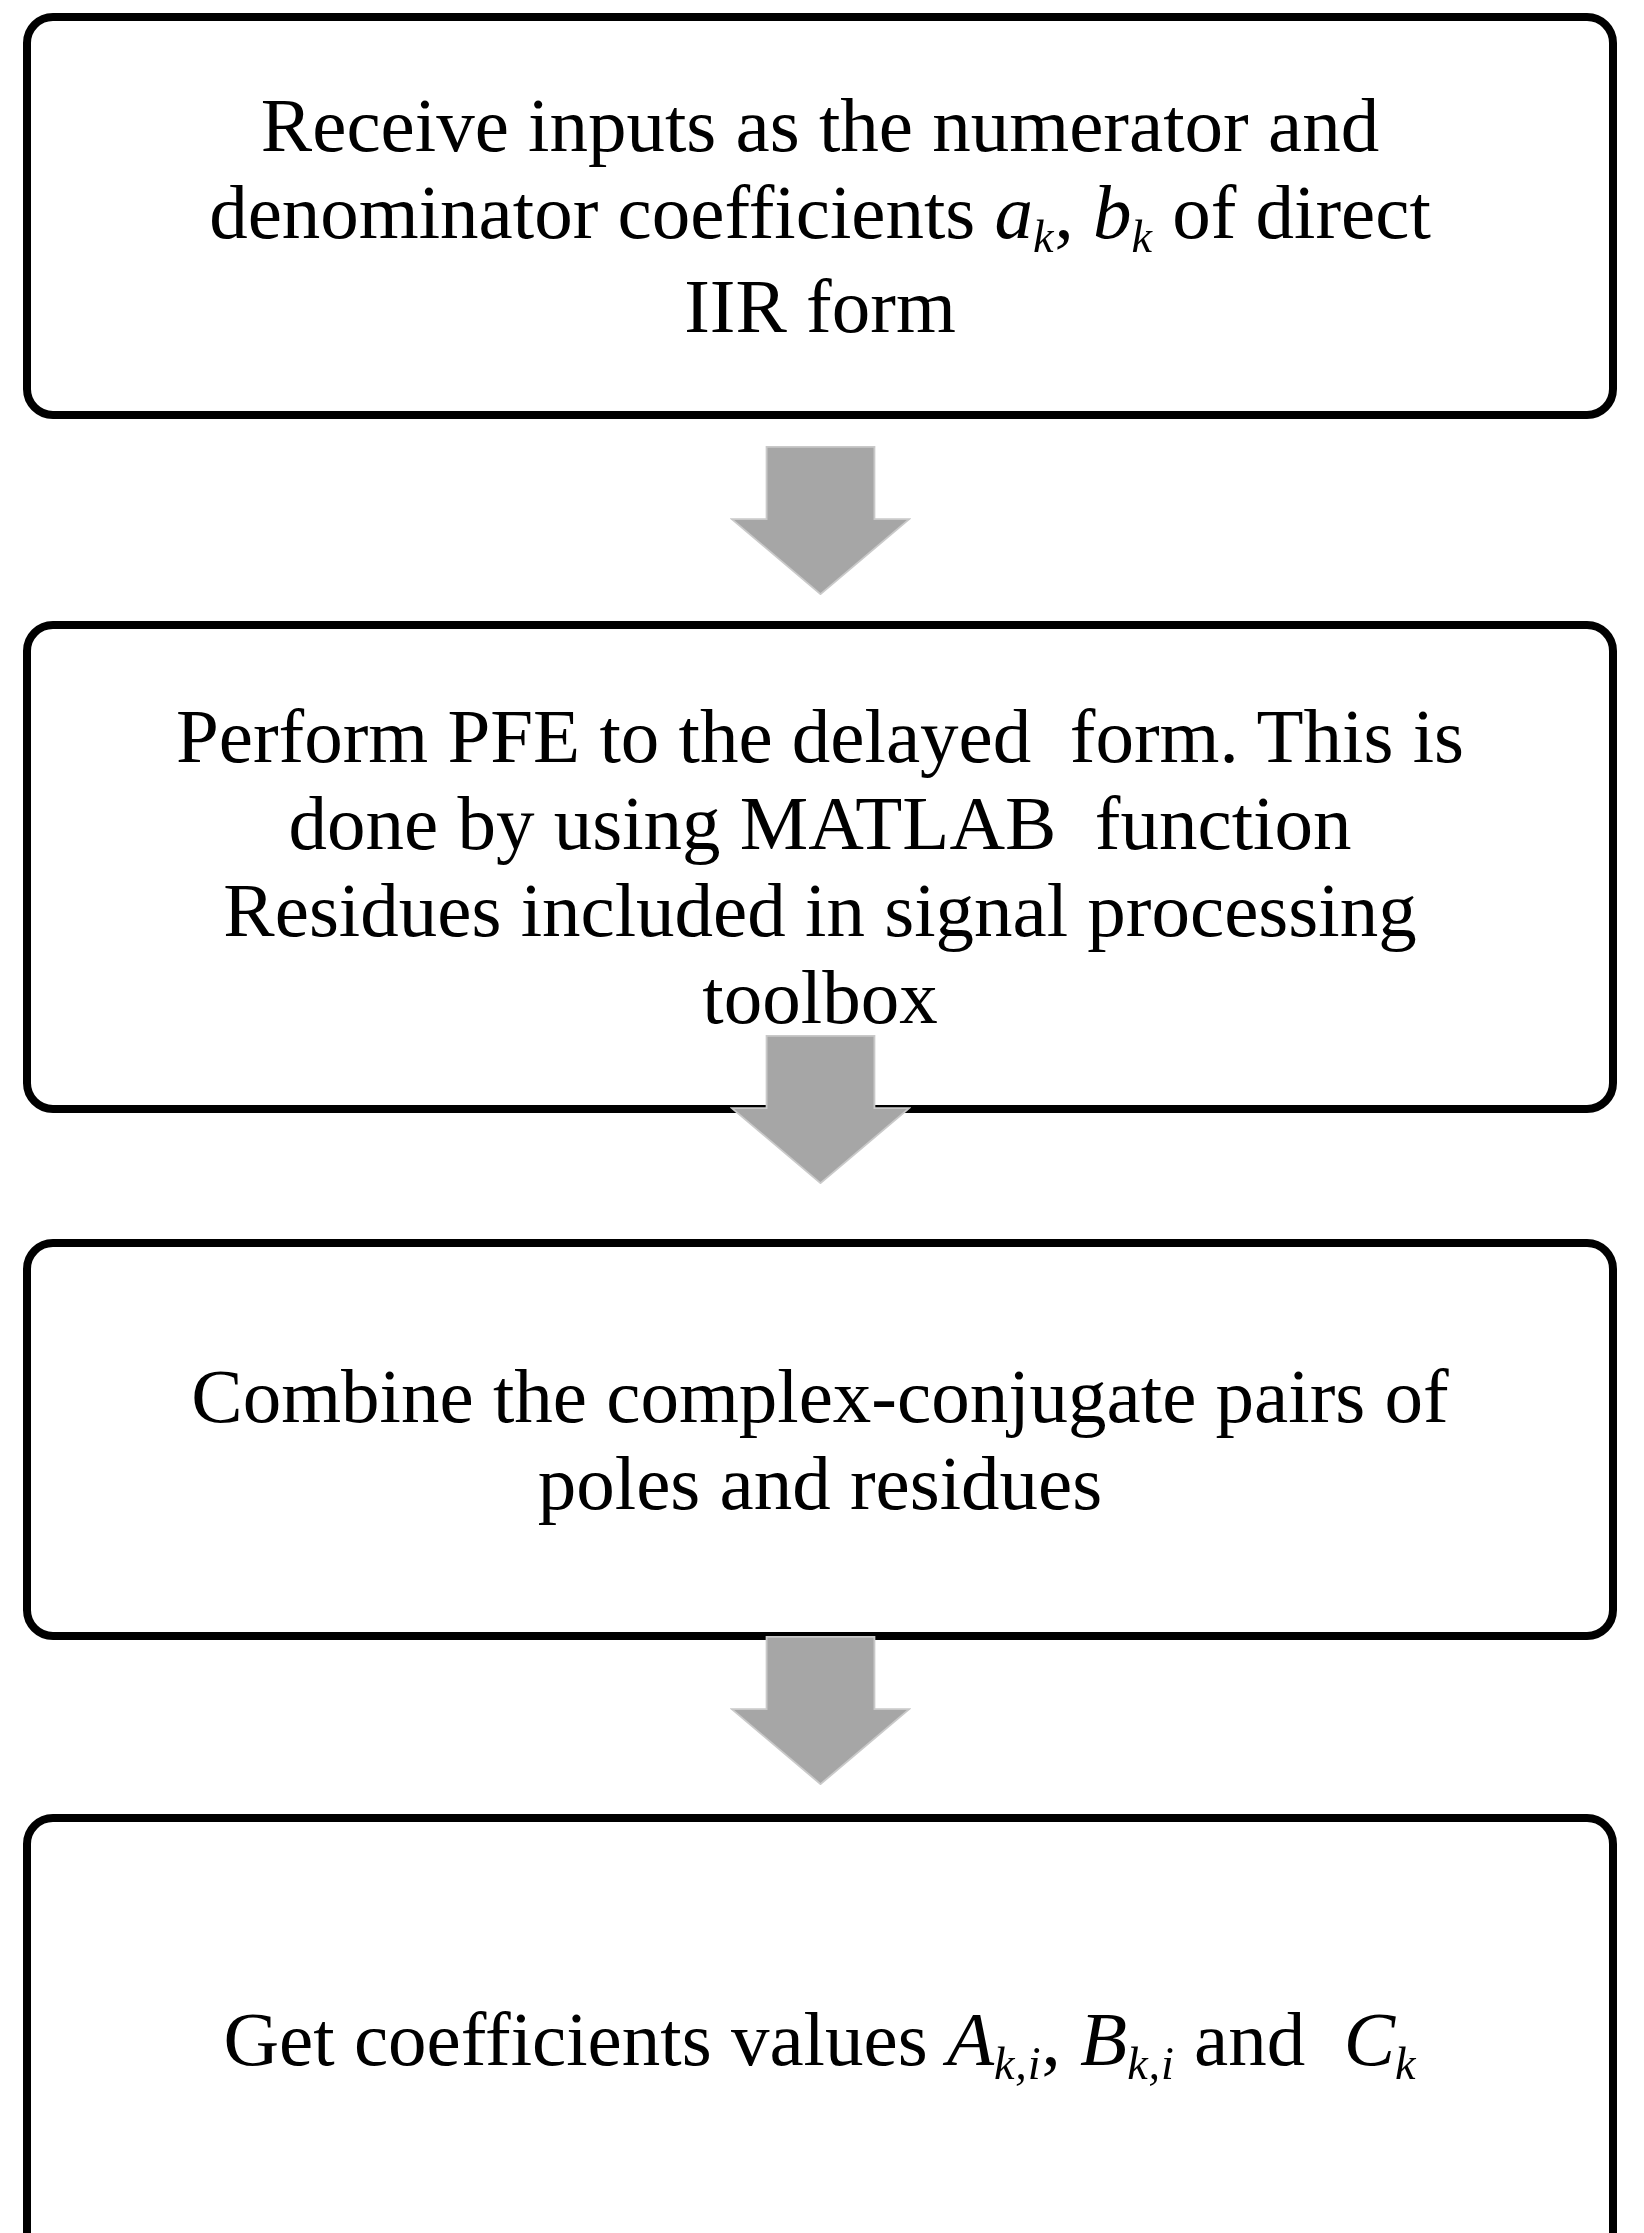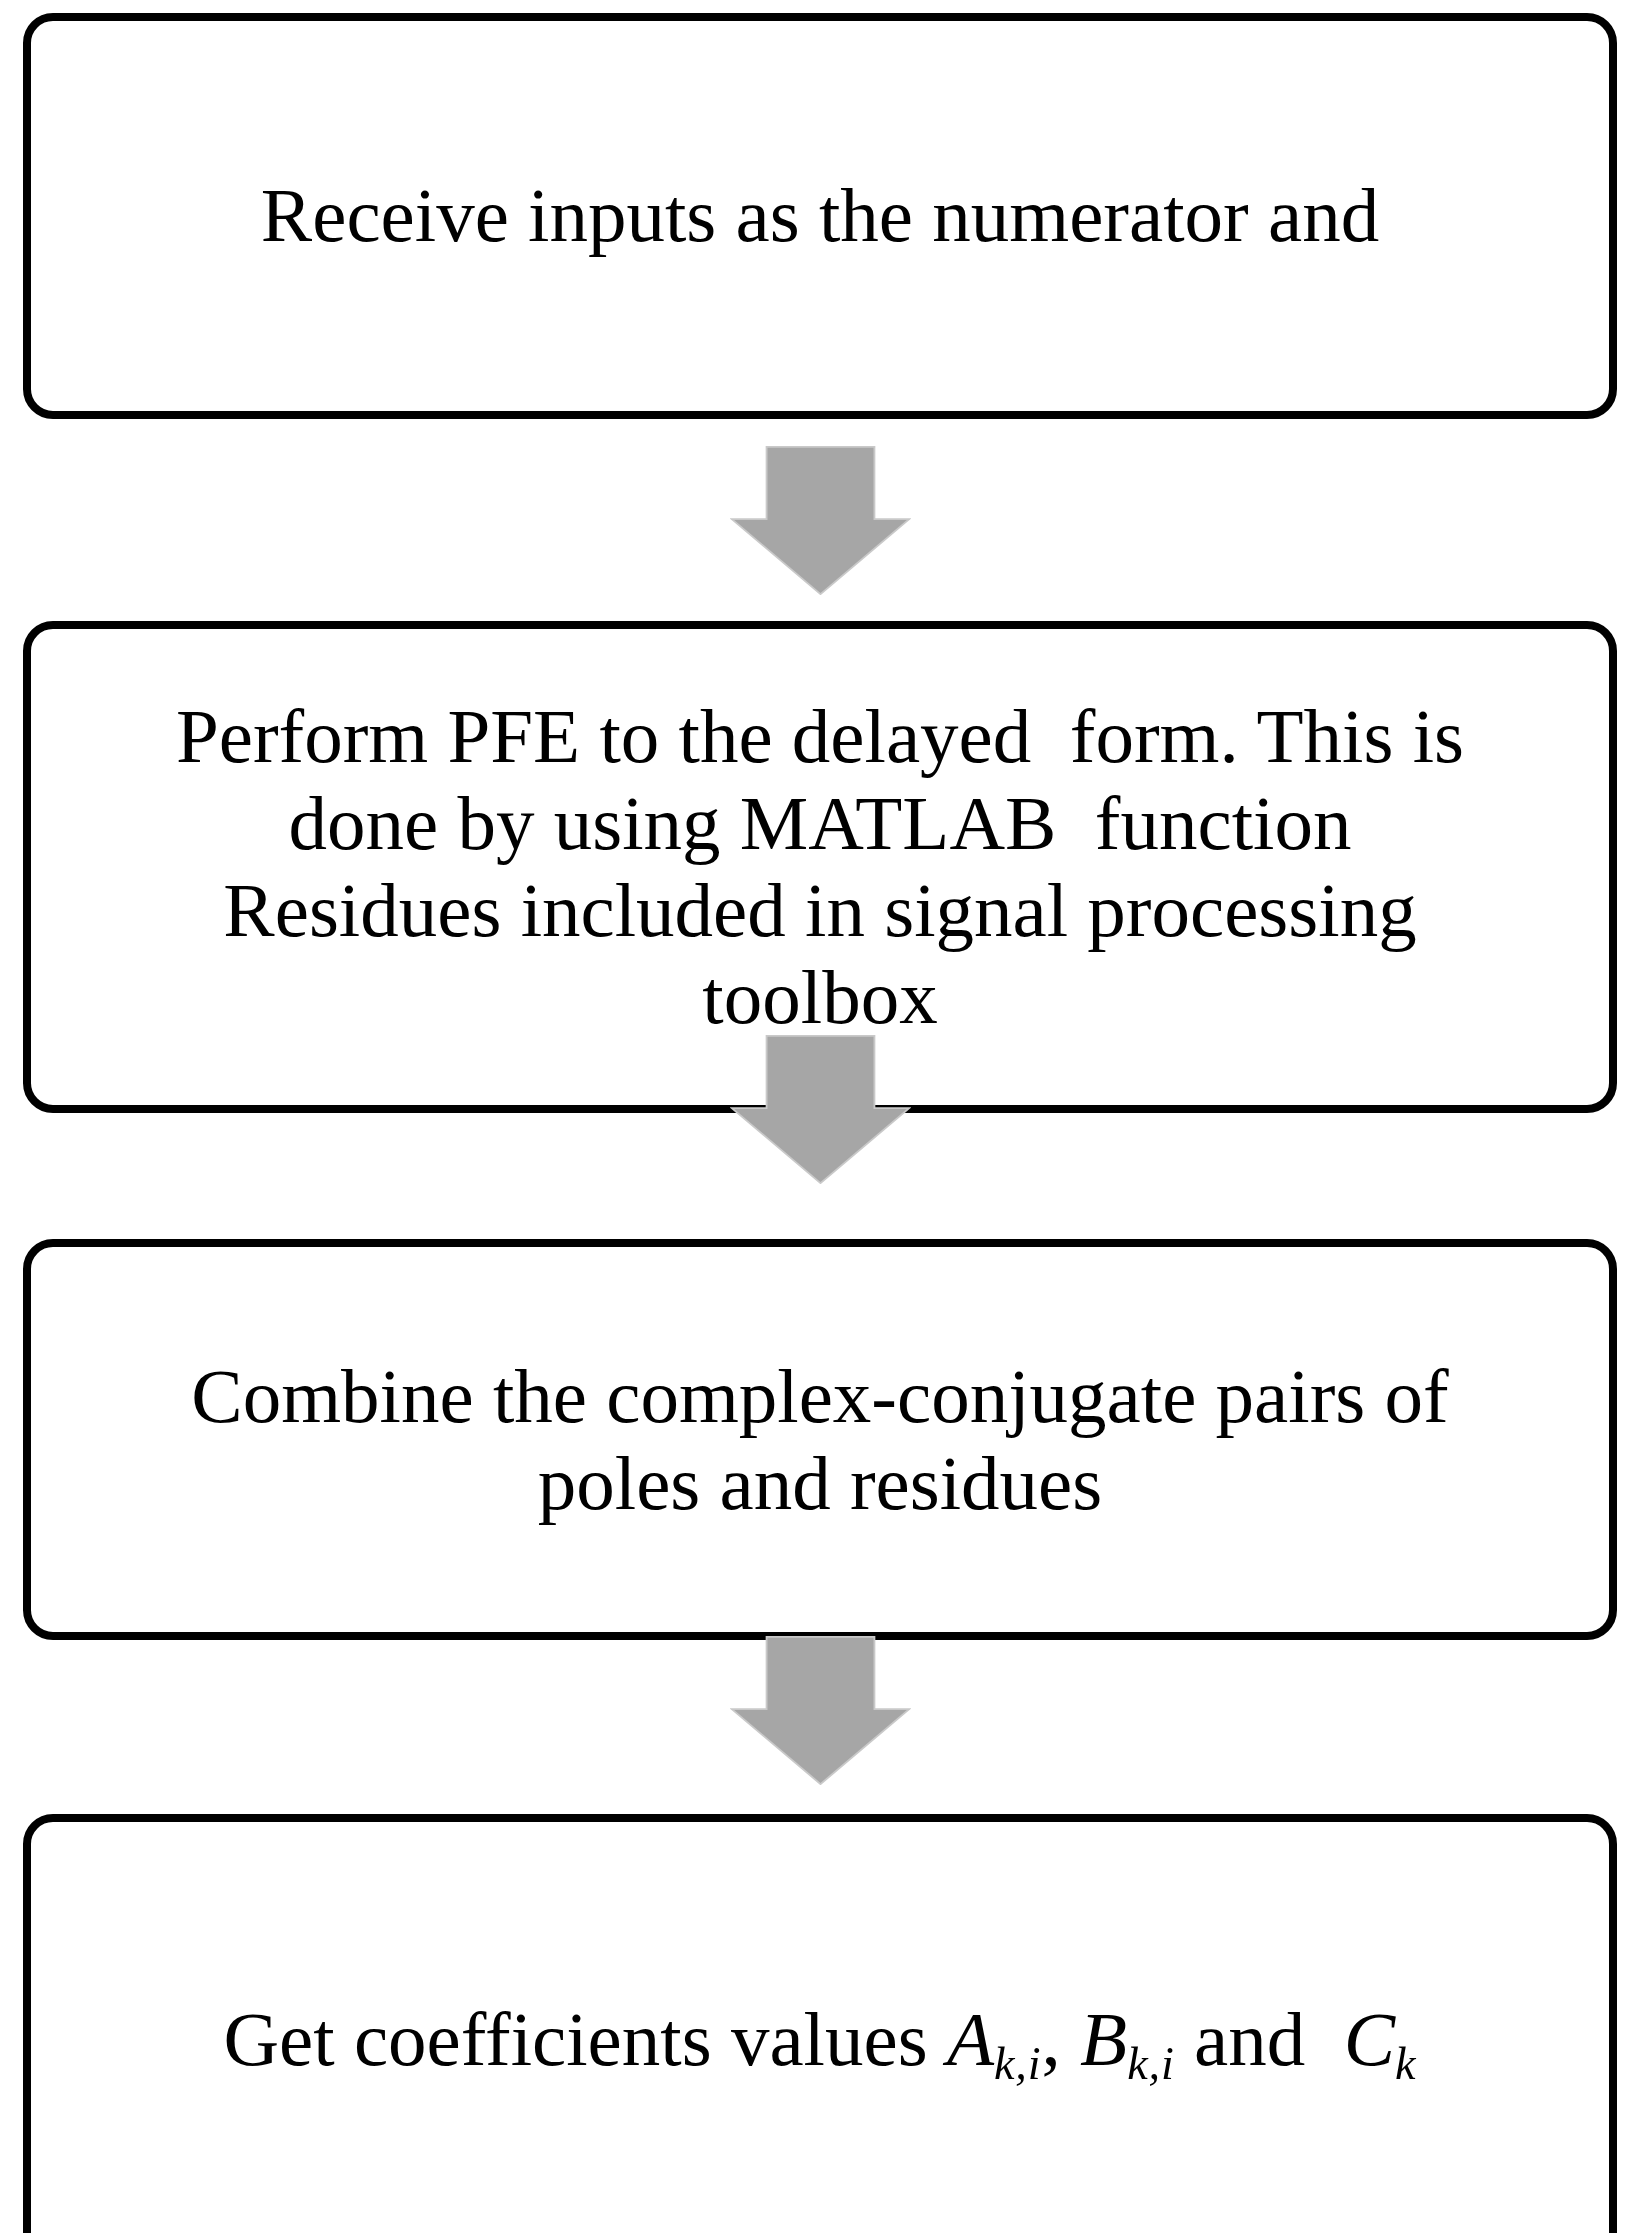--- a/index.html
+++ b/index.html
@@ -55,20 +55,22 @@
   .arrow-2 { top: 1636px; }
   .arrow svg { display: block; width: 181px; height: 149px; }
 </style>
 </head>
 <body>
 
 <div class="canvas">
 
   <div class="flow-box box-0">
       <div class="line"><span>Receive inputs as the numerator and</span></div>
+      <div class="line"><span>denominator coefficients </span><span class="var">a</span><span class="sub">k</span><span>, </span><span class="var">b</span><span class="sub">k</span><span> of direct</span></div>
+      <div class="line"><span>IIR form</span></div>
     </div>
 
   <div class="arrow arrow-0">
     <svg viewBox="0 0 198 163" xmlns="http://www.w3.org/2000/svg">
       <path d="M40 1 H158 V80 H196 L99 162 L2 80 H40 Z" fill="#a6a6a6" stroke="#c9c9c9" stroke-width="2"></path>
     </svg>
   </div>
 
   <div class="flow-box box-1">
       <div class="line"><span>Perform PFE to the delayed  form. This is</span></div>

